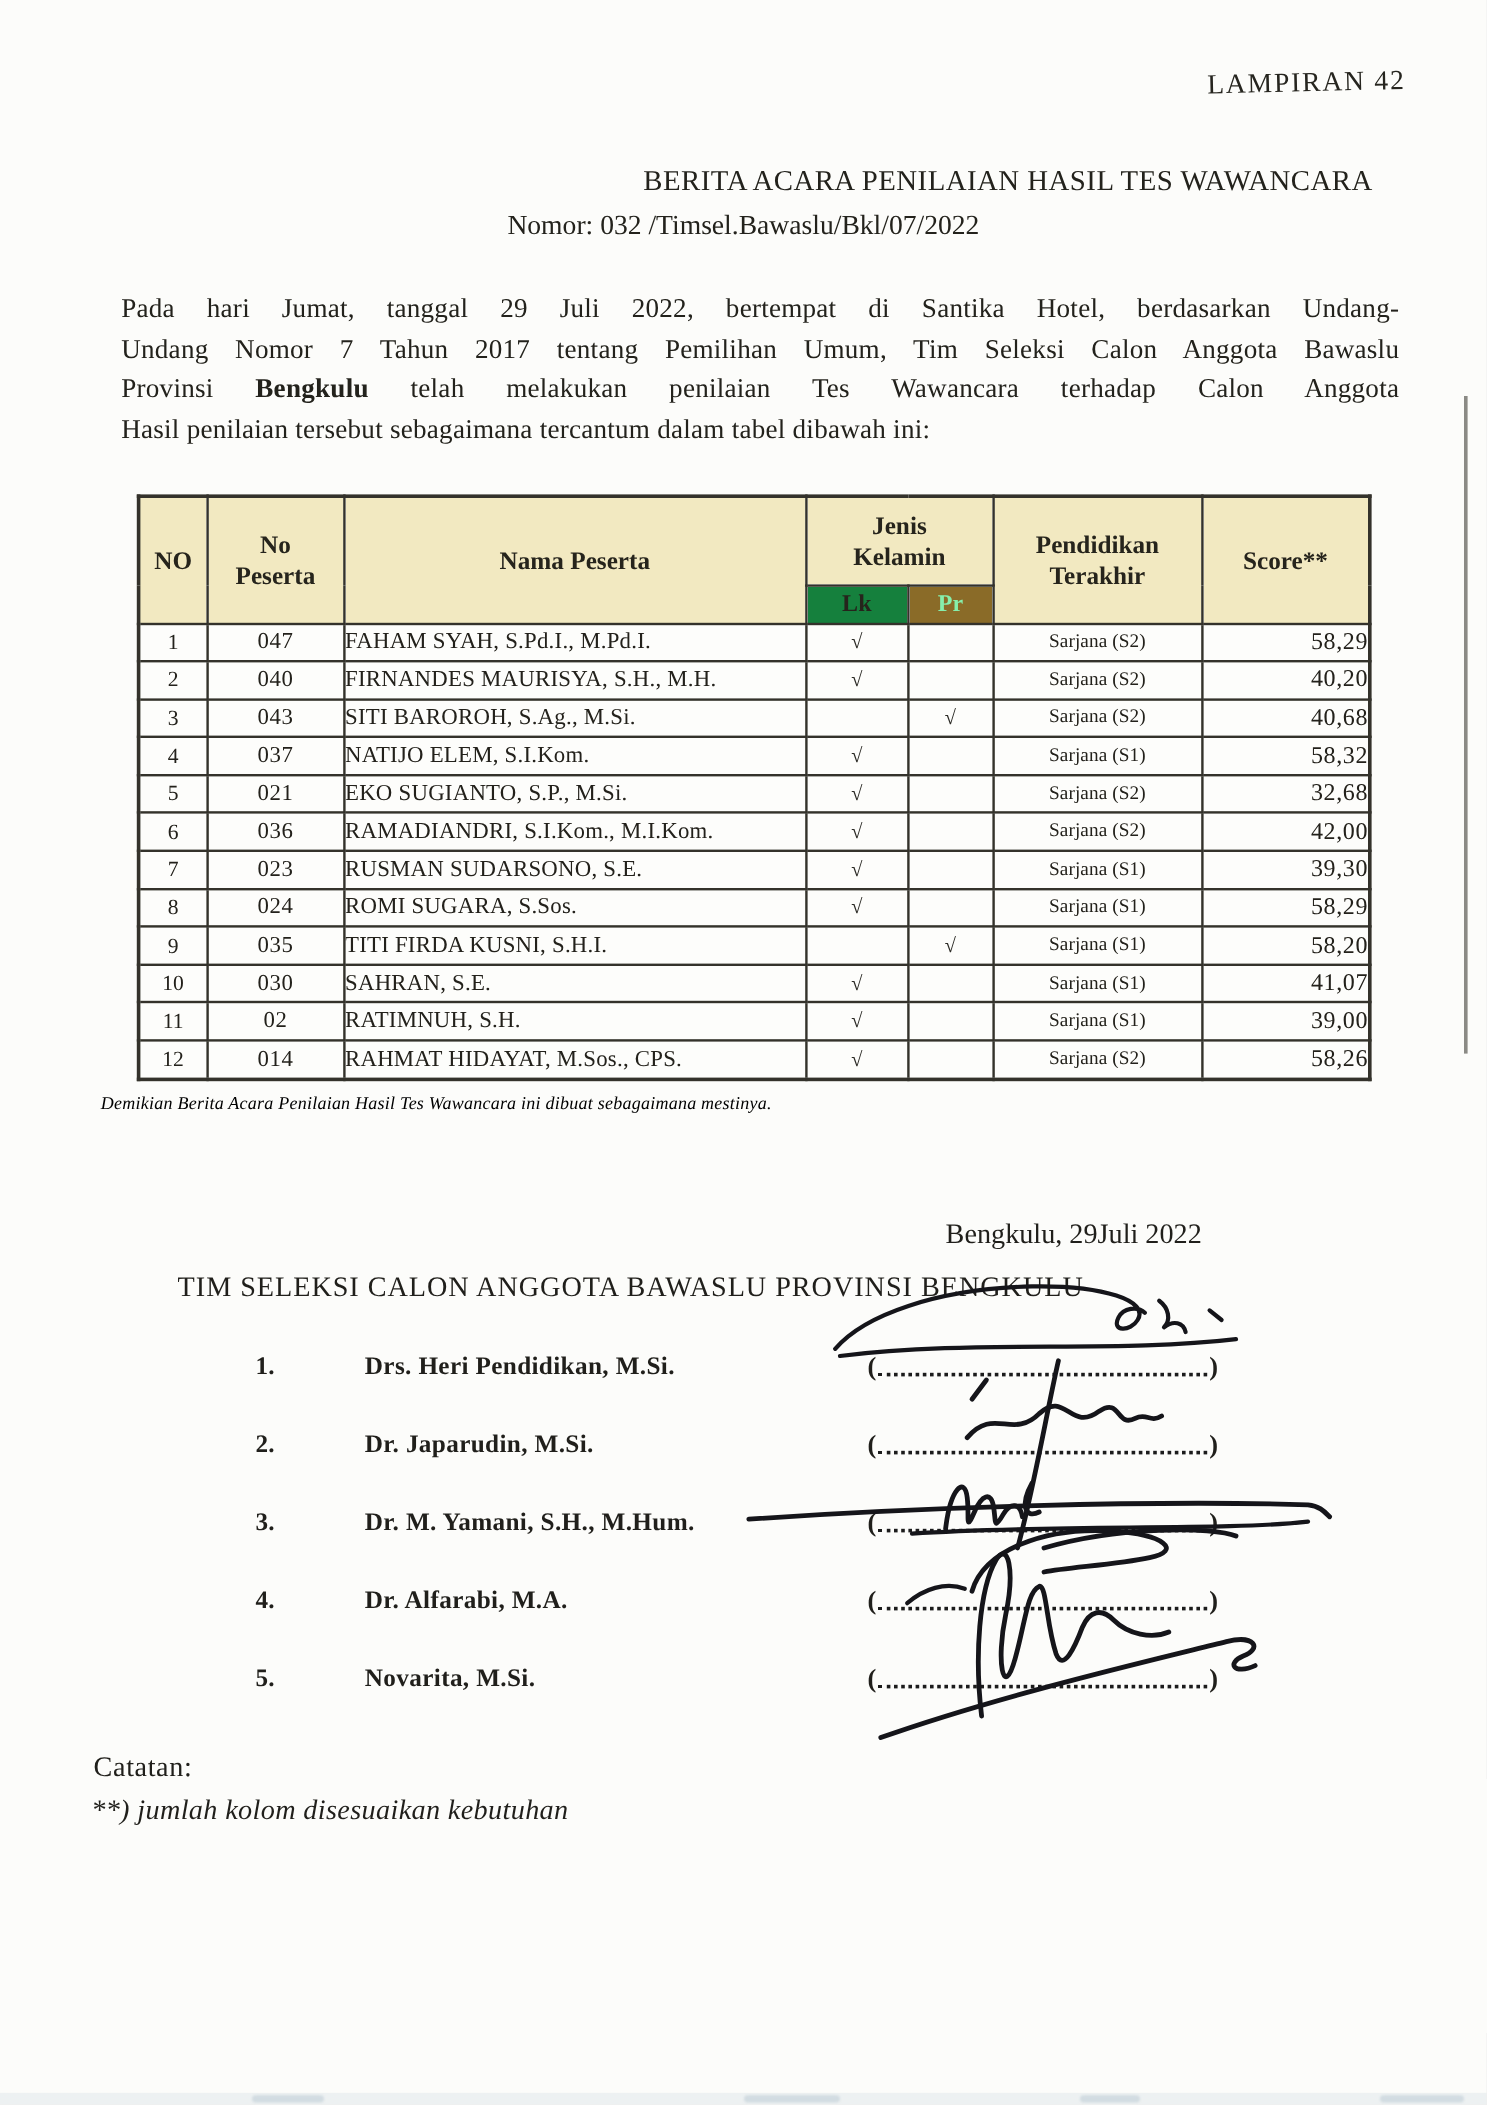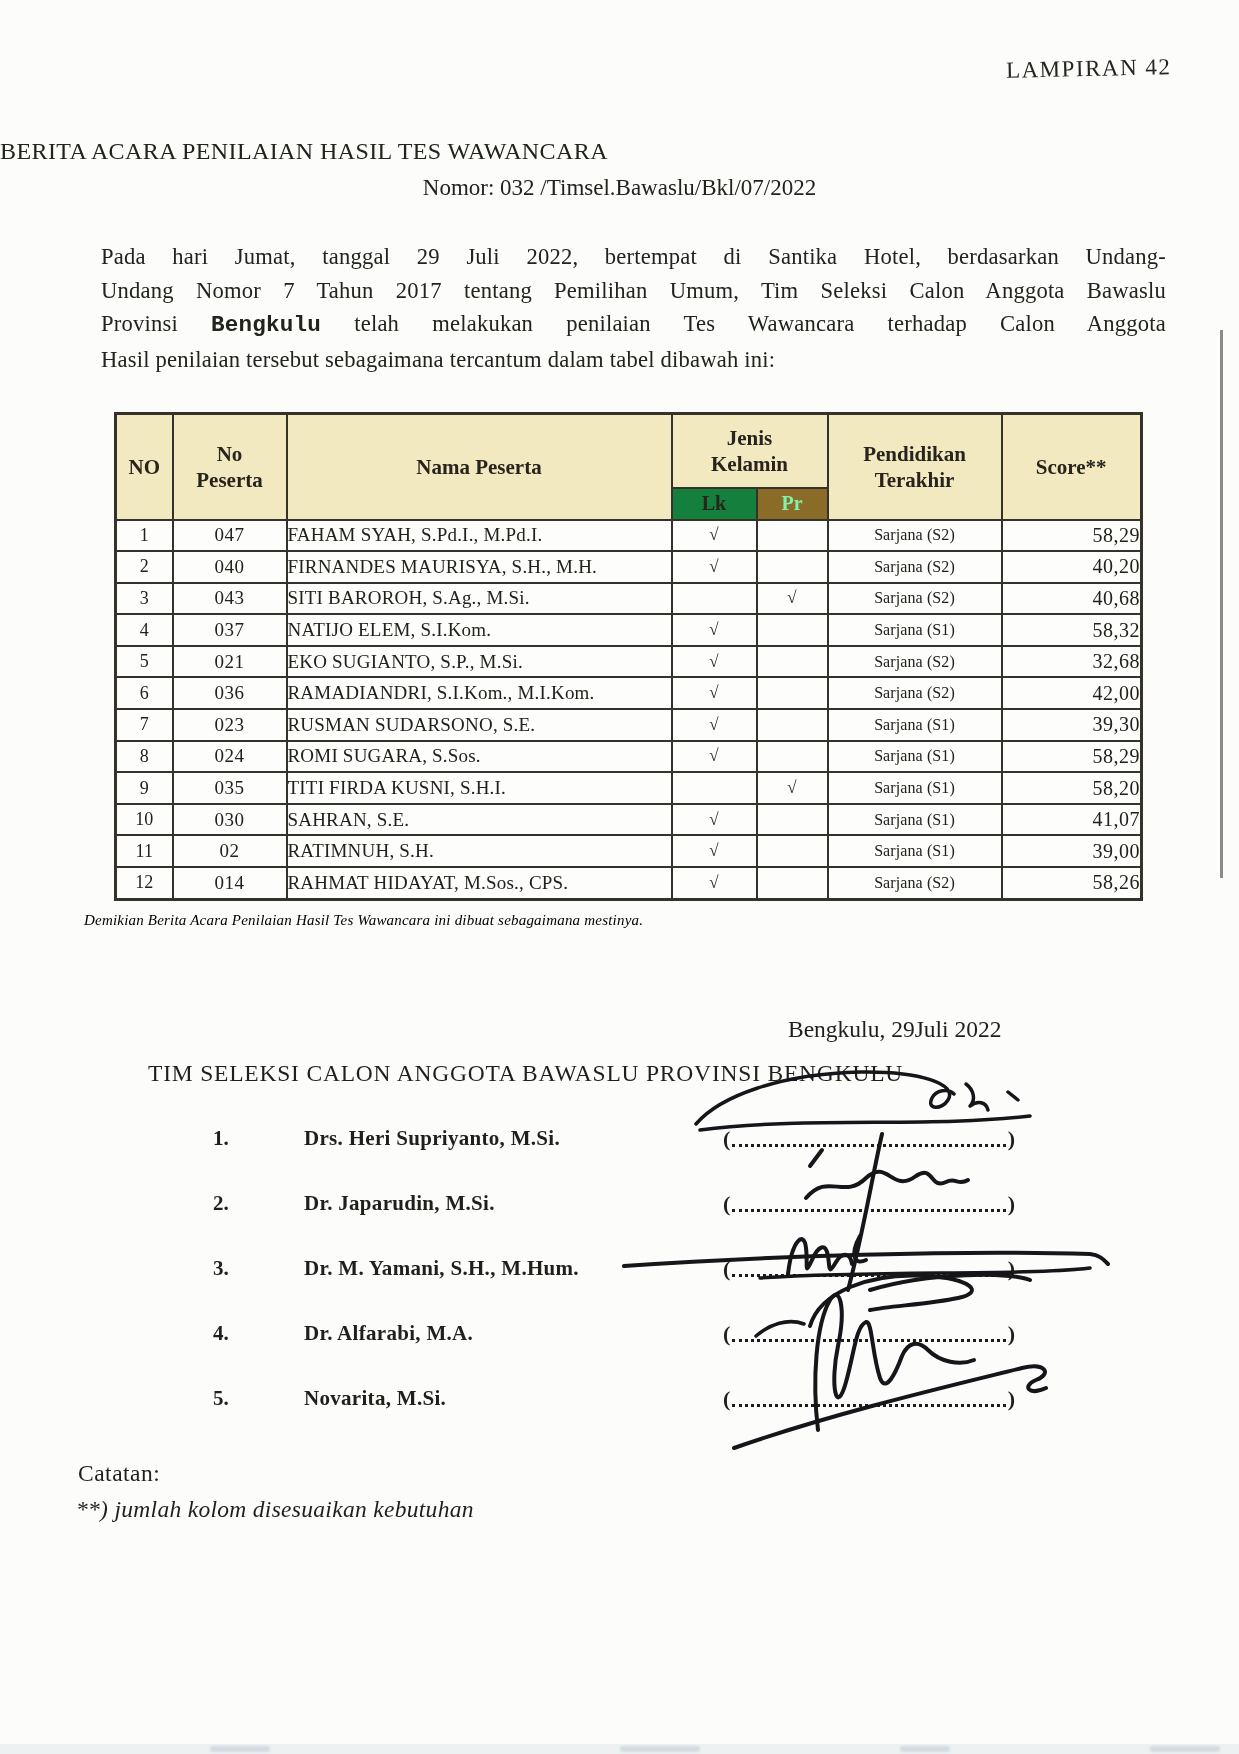--- a/index.html
+++ b/index.html
@@ -2,24 +2,24 @@
 <html><head>
 <meta charset="utf-8">
 <style>
   html,body{margin:0;padding:0;background:#e8e8e8;}
   .page{
     position:relative; width:1239px; height:1754px; margin:0 auto;
     background:#fcfcfa; overflow:hidden; color:#201f1b;
     font-family:"Liberation Serif","DejaVu Serif",serif;
   }
   .abs{position:absolute;}
-  .b{font-weight:bold;font-family:Liberation Mono, monospace;}
+  .b{font-weight:bold;}
 
   .lampiran{top:56px; right:68px; font-size:23px; letter-spacing:1.5px; transform:rotate(-1.3deg); color:#26251f;}
-  .doc-title{top:138px; left:0; width:1144px; text-align:left; font-size:24px; letter-spacing:.4px; color:#23221c;}
+  .doc-title{top:138px; left:0; width:1144px; text-align:right; font-size:24px; letter-spacing:.4px; color:#23221c;}
   .doc-number{top:175px; left:0; width:1239px; text-align:center; font-size:23px; color:#23221c;}
 
   .para{top:240px; left:74px; width:1092px; font-size:22.6px; line-height:33.5px; color:#23221c; letter-spacing:.2px;}
   .pline{white-space:normal;margin-left:27px;}
   .pline.j{text-align:justify; text-align-last:justify;}
 
   table.assess{
     position:absolute; top:412px; left:114px; width:1026px;
     border-collapse:collapse; table-layout:fixed;
     border:3px solid #34322b; font-family:inherit;
@@ -231,21 +231,21 @@
   </table>
 
   <div class="abs closing">Demikian Berita Acara Penilaian Hasil Tes Wawancara ini dibuat sebagaimana mestinya.</div>
   <div class="abs place-date">Bengkulu, 29Juli 2022</div>
   <div class="abs committee">TIM SELEKSI CALON ANGGOTA BAWASLU PROVINSI BENGKULU</div>
 
   <div class="abs signrows">
 
       <div class="signrow">
         <span class="signum">1.</span>
-        <span class="signame">Drs. Heri Supriyanto, M.Si.</span>
+        <span class="signame">Drs. Heri Pendidikan, M.Si.</span>
         <span class="sigline">
           <span>(</span>
           <span class="dots"></span>
           <span>)</span>
         </span>
       </div>
 
       <div class="signrow">
         <span class="signum">2.</span>
         <span class="signame">Dr. Japarudin, M.Si.</span>

